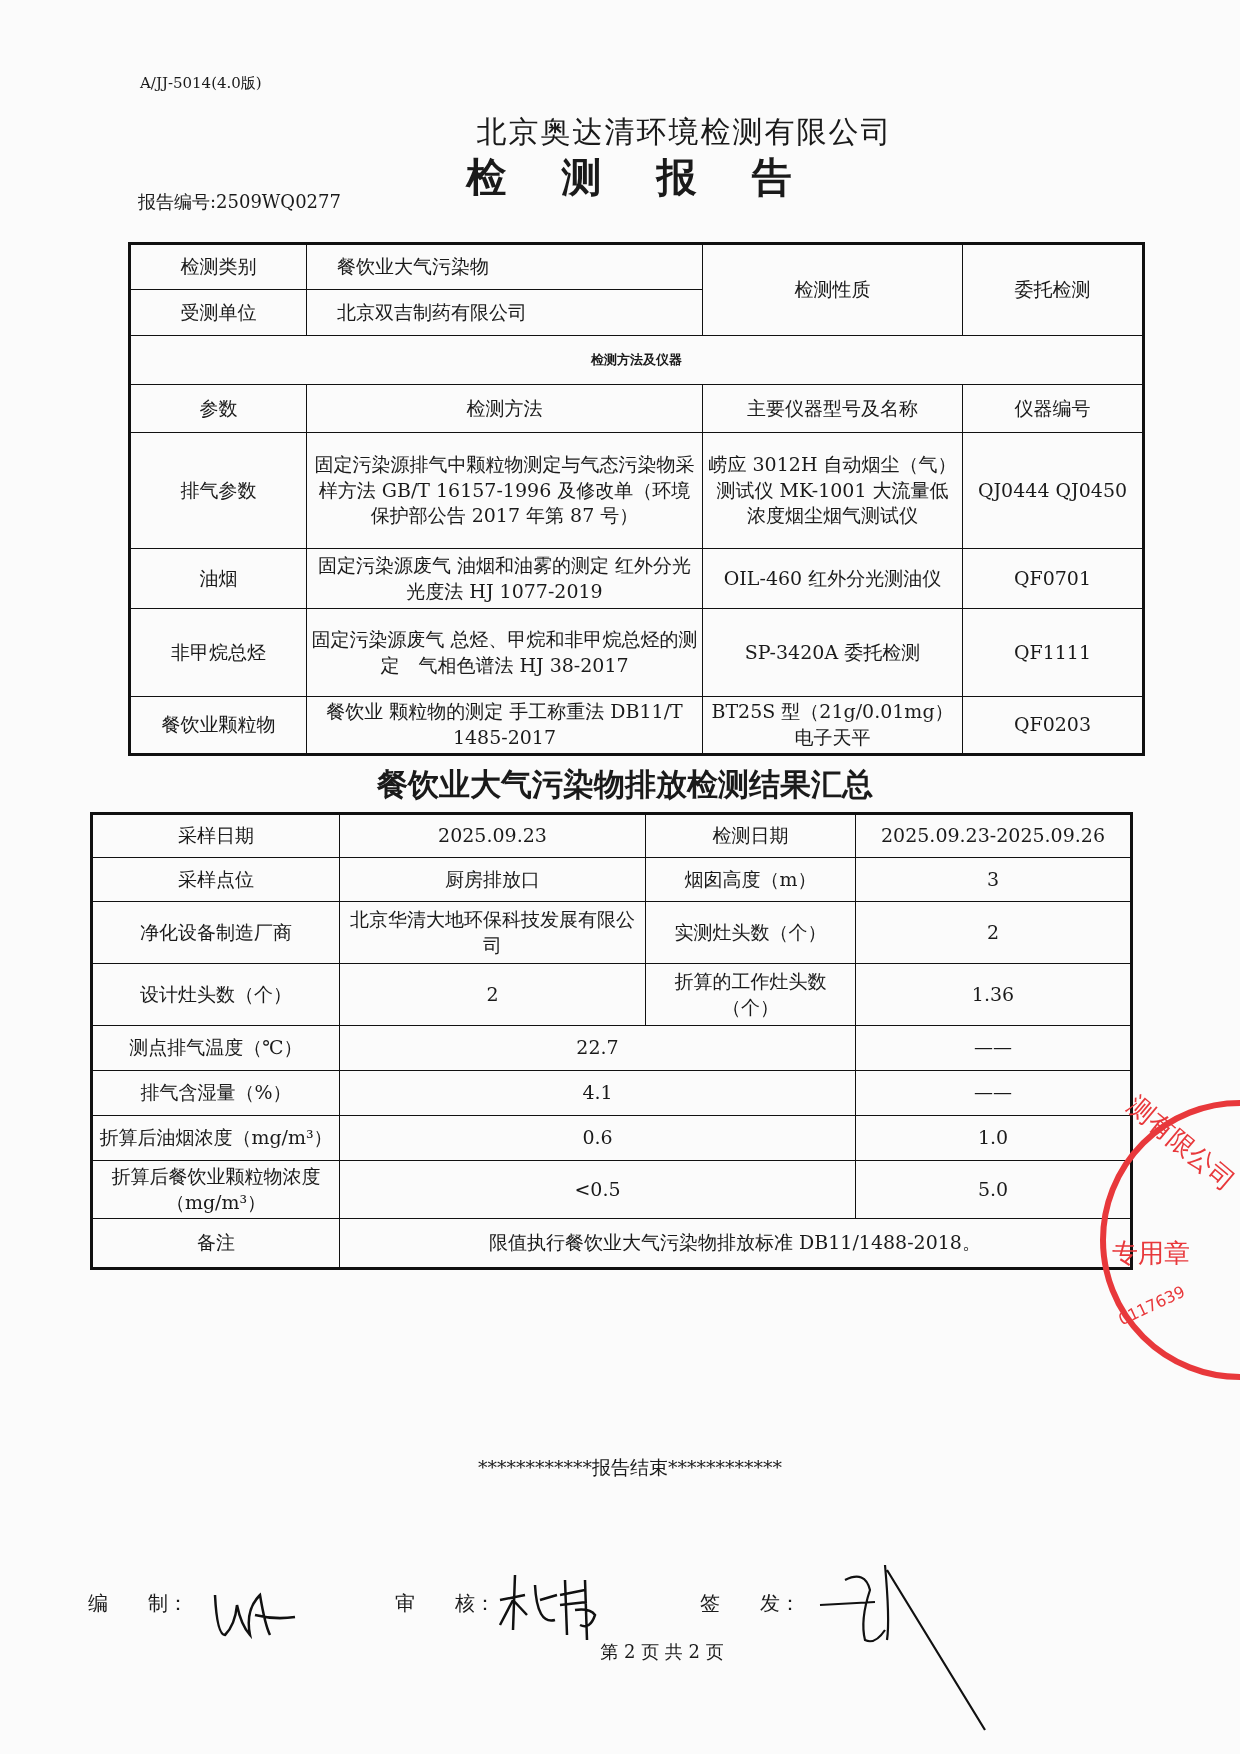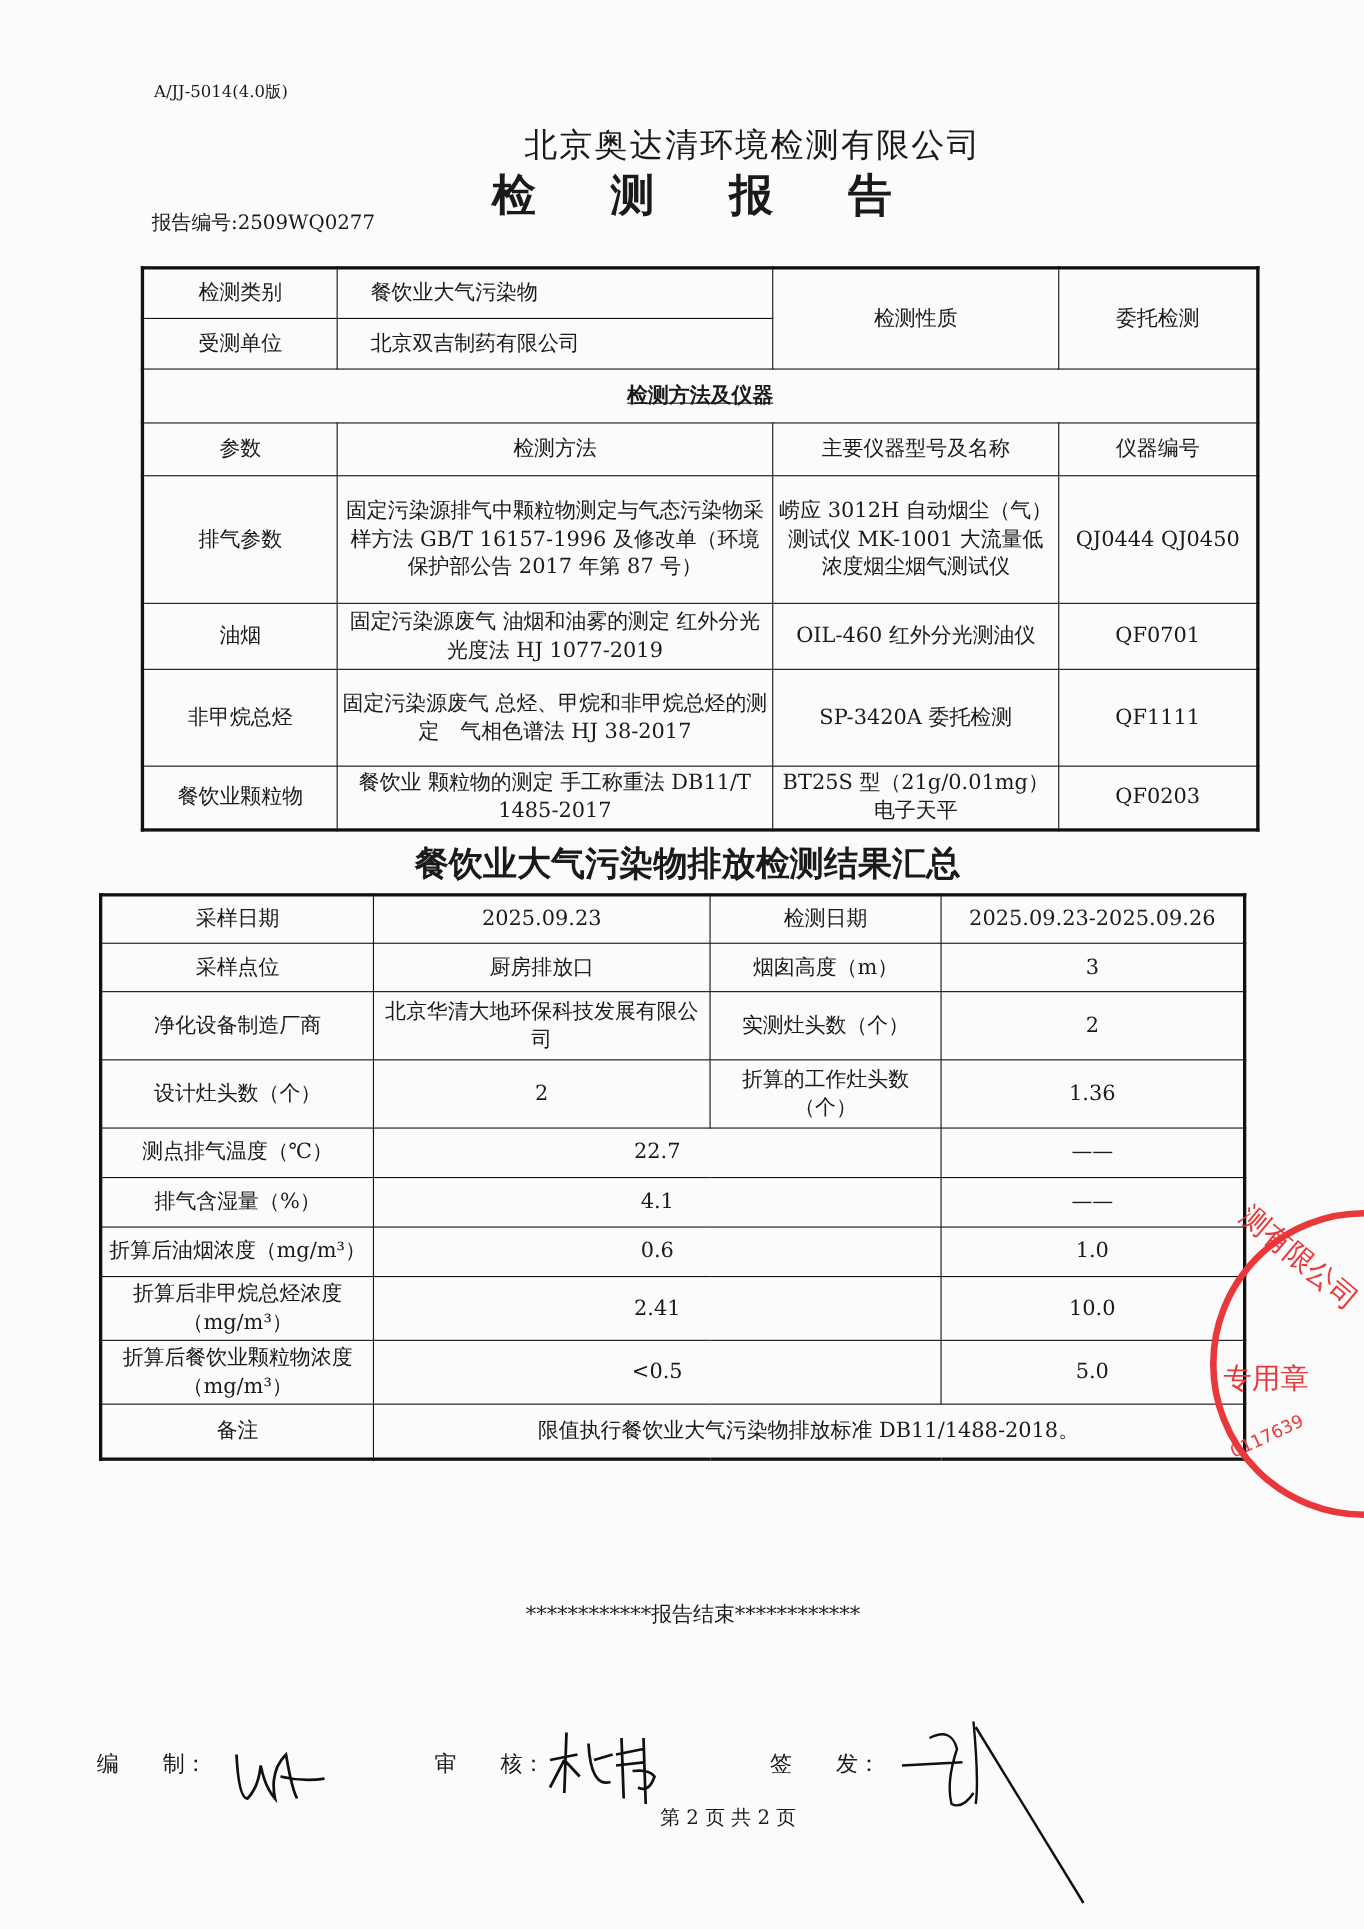--- a/index.html
+++ b/index.html
@@ -3,27 +3,27 @@
 <meta charset="utf-8">
 <style>
   html, body { margin:0; padding:0; }
   body {
     width:1240px; height:1754px; background:#fbfbfb; position:relative; overflow:hidden;
     font-family:"DejaVu Serif","Liberation Serif",serif; color:#1a1a1a;
   }
   .abs { position:absolute; }
   .form-code { left:140px; top:74px; font-size:15px; }
   .company { left:0; width:1240px; top:112px; text-align:center; font-size:30px; font-family:Liberation Sans, sans-serif; letter-spacing:2px; padding-left:57px; box-sizing:border-box;margin-left:36px;}
-  .doc-title { left:0; width:1240px; top:150px; text-align:center; font-size:40px; font-weight:bold; letter-spacing:22px; font-family:Liberation Mono, monospace; padding-left:40px; box-sizing:border-box;}
+  .doc-title { left:0; width:1240px; top:150px; text-align:center; font-size:40px; font-weight:bold; letter-spacing:22px; font-family:Liberation Sans, sans-serif; padding-left:40px; box-sizing:border-box;}
   .report-no { left:138px; top:190px; font-size:18px; }
   table { border-collapse:collapse; position:absolute; table-layout:fixed; }
   td { border:1.5px solid #111; text-align:center; vertical-align:middle; font-size:19px; padding:2px 4px; line-height:1.35; }
   .t1 { left:128px; top:242px; width:1014px; border:3px solid #111; }
   .t1 td.left { text-align:left; padding-left:30px; }
-  .t1 td.section { font-weight:bold; font-size:19px; height:44px;text-decoration:underline; }
+  .t1 td.section { font-weight:bold; font-size:13px; height:44px; }
   .sum-title { left:0; width:1240px; top:764px; text-align:center; font-size:31px; font-weight:bold; font-family:"DejaVu Sans","Liberation Sans",sans-serif; padding-left:10px; box-sizing:border-box;}
   .t2 { left:90px; top:812px; width:1040px; border:3px solid #111; }
   .end-line { left:0; width:1240px; top:1455px; text-align:center; font-size:19px; padding-left:20px; box-sizing:border-box; }
   .sig { top:1590px; font-size:20px; }
   .page-no { left:0; width:1240px; top:1640px; text-align:center; font-size:18px; padding-left:20px; box-sizing:border-box;margin-left:32px; }
   .stamp { left:1100px; top:1100px; width:280px; height:280px; border:6px solid #e8383b; border-radius:50%; box-sizing:border-box; }
   .stamp-text { color:#e8383b; font-size:26px; font-family:"DejaVu Sans",sans-serif; }
   svg.signature { position:absolute; }
 </style>
 </head>
@@ -131,25 +131,20 @@
     <td>排气含湿量（%）</td>
     <td colspan="2">4.1</td>
     <td>——</td>
   </tr>
   <tr style="height:45px">
     <td>折算后油烟浓度（mg/m³）</td>
     <td colspan="2">0.6</td>
     <td>1.0</td>
   </tr>
   <tr style="height:58px">
-    <td>折算后非甲烷总烃浓度（mg/m³）</td>
-    <td colspan="2">2.41</td>
-    <td>10.0</td>
-  </tr>
-  <tr style="height:58px">
     <td>折算后餐饮业颗粒物浓度（mg/m³）</td>
     <td colspan="2">&lt;0.5</td>
     <td>5.0</td>
   </tr>
   <tr style="height:50px">
     <td>备注</td>
     <td colspan="3">限值执行餐饮业大气污染物排放标准 DB11/1488-2018。</td>
   </tr>
 </tbody>
   </table>

